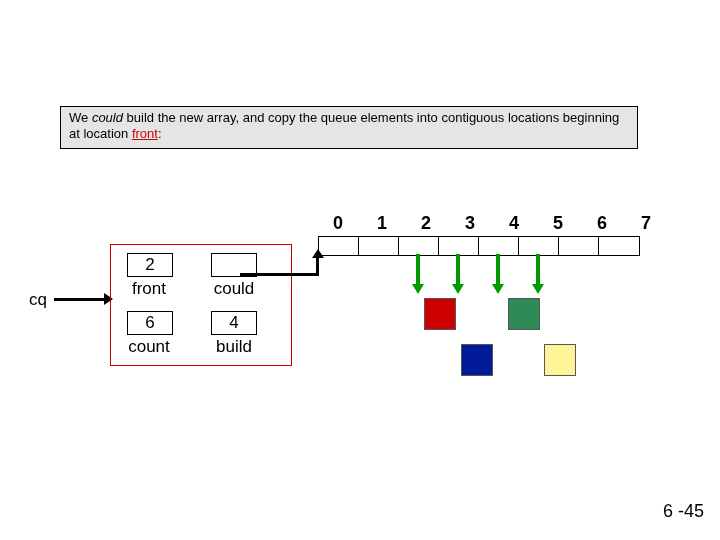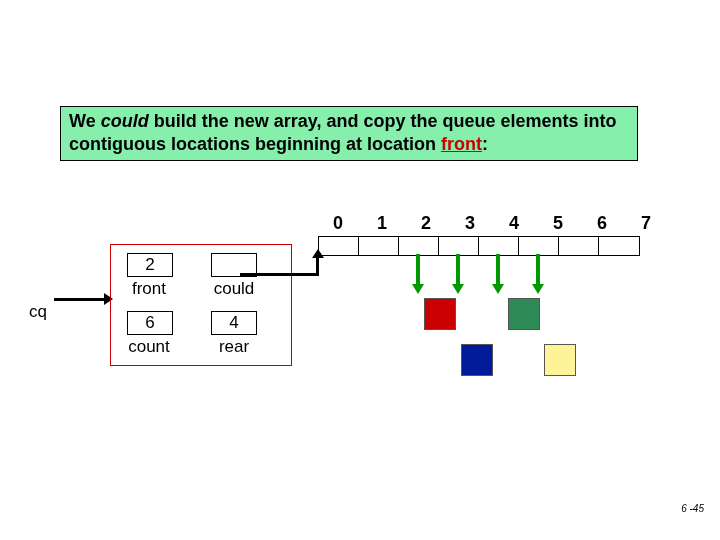--- a/index.html
+++ b/index.html
@@ -10,25 +10,25 @@
     background: #ffffff;
     font-family: Arial, Helvetica, sans-serif;
     color: #000;
     position: relative;
   }
   .description {
     position: absolute;
     left: 60px;
     top: 106px;
     width: 560px;
-    background: #86efac;
+    background: #e5e5e5;
     border: 1px solid #000;
     padding: 3px 8px 5px 8px;
-    font-size: 18px;
-    font-weight: bold;
+    font-size: 13px;
+    font-weight: normal;
     line-height: 1.25;
   }
   .description .ital { font-style: italic; }
   .description .front-word { color: #cc0000; text-decoration: underline; }
 
   
   .index-row {
     position: absolute;
     left: 318px;
     top: 213px;
@@ -55,21 +55,20 @@
     box-sizing: border-box;
   }
   .array-cell:last-child { border-right: none; }
 
   
   .cq-label {
     position: absolute;
     left: 29px;
     top: 290px;
     font-size: 17px;
-    margin-top: 12px;
   }
   .struct {
     position: absolute;
     left: 110px;
     top: 244px;
     width: 180px;
     height: 120px;
     border: 1px solid #cc0000;
   }
   .struct .field {
@@ -151,23 +150,22 @@
     top: 249px;
     width: 0; height: 0;
     border-left: 6px solid transparent;
     border-right: 6px solid transparent;
     border-bottom: 9px solid #000;
   }
 
   .slide-num {
     position: absolute;
     right: 16px;
-    bottom: 26px;
-    font-size: 10px;
-    font-style: italic;
+    bottom: 18px;
+    font-size: 18px;
   }
 </style>
 </head>
 <body>
 
 <div class="description">
   <span>We </span><span class="ital">could</span><span> build the new array, and copy the queue elements into contiguous locations beginning at location </span><span class="front-word">front</span><span>:</span>
 </div>
 
 <div class="index-row">
@@ -201,21 +199,21 @@
   <div class="box" style="left:16px; top:8px; position:absolute;">2</div>
   <div class="field" style="left:14px; top:34px; width:48px;">front</div>
 
   <div class="box" style="left:100px; top:8px; position:absolute;"></div>
   <div class="field" style="left:92px; top:34px; width:62px;">could</div>
 
   <div class="box" style="left:16px; top:66px; position:absolute;">6</div>
   <div class="field" style="left:14px; top:92px; width:48px;">count</div>
 
   <div class="box" style="left:100px; top:66px; position:absolute;">4</div>
-  <div class="field" style="left:92px; top:92px; width:62px;">rear</div>
+  <div class="field" style="left:92px; top:92px; width:62px;">build</div>
 </div>
 
 <div class="qptr-line"></div>
 <div class="qptr-up"></div>
 <div class="qptr-head"></div>
 
 <div class="slide-num">6 -45</div>
 
 <div class="arrow" style="left: 416px; top: 254px;">
     <div class="shaft" style="left: 0px; top: 0px; height: 30px;"></div>

